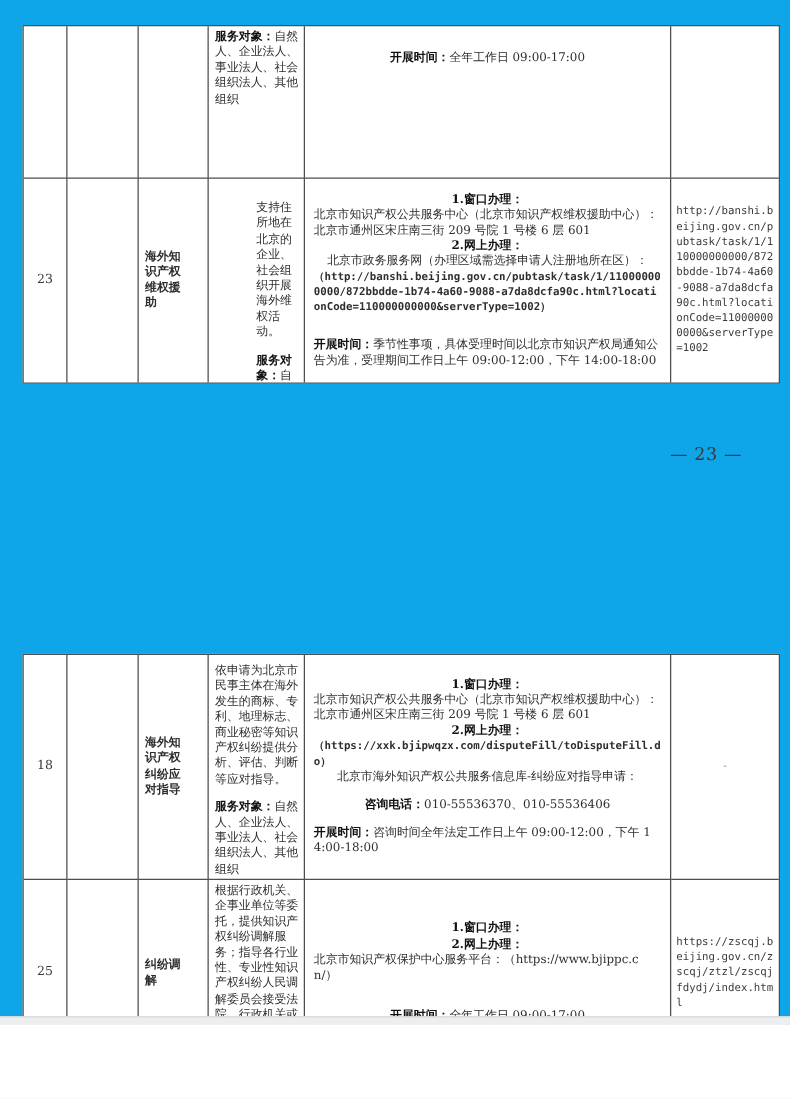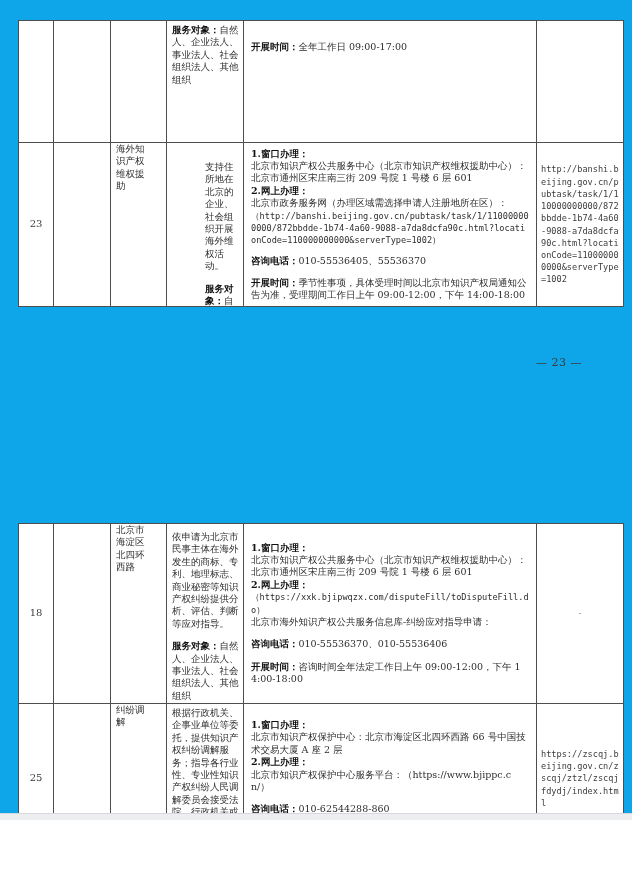--- a/index.html
+++ b/index.html
@@ -14,43 +14,43 @@
   .t1 { top:20px;  grid-template-rows:122px 163px; }
   .t2 { top:523px; grid-template-rows:180px 149px; }
 
   .cell { border-right:1px solid #4e4e4e; border-bottom:1px solid #4e4e4e;
     overflow:hidden; font-size:9.5px; line-height:12.4px; color:#2e2e2e; }
   .lastcol { border-right:none; }
   .lastrow { border-bottom:none; }
 
   .c-num { display:flex; align-items:center; justify-content:center;
     font-size:10px; color:#3a3a3a;text-align:center; }
-  .c-service { display:flex; padding:0 18px 0 5px; }
+  .c-service { display:flex; align-items:center; padding:0 18px 0 5px;font-weight:bold; }
   .c-desc { padding:4px 4px 0 5px; }
   .pt18 { padding-top:18px;margin-left:33px; }
   .pt7  { padding-top:7px; }
   .pt3  { padding-top:3px; }
   .c-details { display:flex; flex-direction:column; justify-content:center;
-    padding:3px 7px; }
+    padding:3px 7px;align-items:center; }
   .c-details.topalign { justify-content:flex-start; }
   .pt20 { padding-top:20px !important; }
   .c-link { display:flex; align-items:center; padding:0 4px;
     font-family:"DejaVu Sans Mono","Liberation Mono",monospace;
     font-size:8.6px; line-height:12.2px; word-break:break-all; color:#3c3c3c; }
   .c-link.dash { justify-content:center; color:#8f8f8f;
     font-family:"DejaVu Serif",serif; }
 
   .para { word-break:break-all; }
   .url { font-family:"DejaVu Sans Mono","Liberation Mono",monospace;
-    font-size:8.6px; line-height:12.2px; }
+    font-size:8.6px; line-height:12.2px;font-weight:bold; }
   .gap { height:10px; flex:none; }
   .gap-s { height:9px; flex:none; }
   .lbl { font-weight:700; color:#111; }
 
-  .pageno { position:absolute; font-size:11px; color:#3a3a3a;
+  .pageno { position:absolute; font-size:14px; color:#3a3a3a;
     letter-spacing:0.5px; white-space:nowrap; }
   #pageno-23 { left:536px; top:356px; }
   #pageno-24 { left:54px;  top:892px; }
 
   .page-edge-strip { position:absolute; left:0; bottom:0; width:632px;
     height:7px; background:#eceef0; border-top:1px solid #d6d8db; }
 </style>
 </head>
 <body>
 
@@ -81,39 +81,38 @@
       <div class="gap"></div>
       <div class="para"><span class="lbl">服务对象：</span><span>自然人、企业法人、事业法人、社会组织法人、其他组织</span></div>
     </div>
     <div class="cell c-details lastrow">
       <div class="para"><span class="lbl">1.窗口办理：</span></div>
       <div class="para">北京市知识产权公共服务中心（北京市知识产权维权援助中心）：北京市通州区宋庄南三街 209 号院 1 号楼 6 层 601</div>
       <div class="para"><span class="lbl">2.网上办理：</span></div>
       <div class="para">北京市政务服务网（办理区域需选择申请人注册地所在区）：</div>
       <div class="para url">（http://banshi.beijing.gov.cn/pubtask/task/1/110000000000/872bbdde-1b74-4a60-9088-a7da8dcfa90c.html?locationCode=110000000000&amp;serverType=1002）</div>
       <div class="gap-s"></div>
-      <div class="para"><span class="lbl">咨询电话：</span><span>010-55536405、55536370</span></div>
       <div class="gap-s"></div>
       <div class="para"><span class="lbl">开展时间：</span><span>季节性事项，具体受理时间以北京市知识产权局通知公告为准，受理期间工作日上午 09:00-12:00，下午 14:00-18:00</span></div>
     </div>
     <div class="cell c-link lastcol lastrow">
         <span>http://banshi.beijing.gov.cn/pubtask/task/1/110000000000/872bbdde-1b74-4a60-9088-a7da8dcfa90c.html?locationCode=110000000000&amp;serverType=1002</span>
       </div>
   </div>
 
   <div class="pageno" id="pageno-23">— 23 —</div>
 
   <div class="tbl t2">
 
     <div class="cell c-num">
         <span>18</span>
       </div>
     <div class="cell"></div>
     <div class="cell c-service">
-        <span>北京市海淀区北四环西路</span>
+        <span>海外知识产权纠纷应对指导</span>
       </div>
     <div class="cell c-desc pt7">
       <div class="para">依申请为北京市民事主体在海外发生的商标、专利、地理标志、商业秘密等知识产权纠纷提供分析、评估、判断等应对指导。</div>
       <div class="gap"></div>
       <div class="para"><span class="lbl">服务对象：</span><span>自然人、企业法人、事业法人、社会组织法人、其他组织</span></div>
     </div>
     <div class="cell c-details">
       <div class="para"><span class="lbl">1.窗口办理：</span></div>
       <div class="para">北京市知识产权公共服务中心（北京市知识产权维权援助中心）：北京市通州区宋庄南三街 209 号院 1 号楼 6 层 601</div>
       <div class="para"><span class="lbl">2.网上办理：</span></div>
@@ -133,25 +132,23 @@
       </div>
     <div class="cell lastrow"></div>
     <div class="cell c-service lastrow">
         <span>纠纷调解</span>
       </div>
     <div class="cell c-desc pt3 lastrow">
       <div class="para">根据行政机关、企事业单位等委托，提供知识产权纠纷调解服务；指导各行业性、专业性知识产权纠纷人民调解委员会接受法院、行政机关或企事业单位等委托（委派），开展知识产权纠纷人民调解工作。</div>
     </div>
     <div class="cell c-details lastrow">
       <div class="para"><span class="lbl">1.窗口办理：</span></div>
-      <div class="para">北京市知识产权保护中心：北京市海淀区北四环西路 66 号中国技术交易大厦 A 座 2 层</div>
       <div class="para"><span class="lbl">2.网上办理：</span></div>
       <div class="para">北京市知识产权保护中心服务平台：（https://www.bjippc.cn/）</div>
       <div class="gap"></div>
-      <div class="para"><span class="lbl">咨询电话：</span><span>010-62544288-860</span></div>
       <div class="gap"></div>
       <div class="para"><span class="lbl">开展时间：</span><span>全年工作日 09:00-17:00</span></div>
     </div>
     <div class="cell c-link lastcol lastrow">
         <span>https://zscqj.beijing.gov.cn/zscqj/ztzl/zscqjfdydj/index.html</span>
       </div>
   </div>
 
   <div class="pageno" id="pageno-24">— 24 —</div>
 

